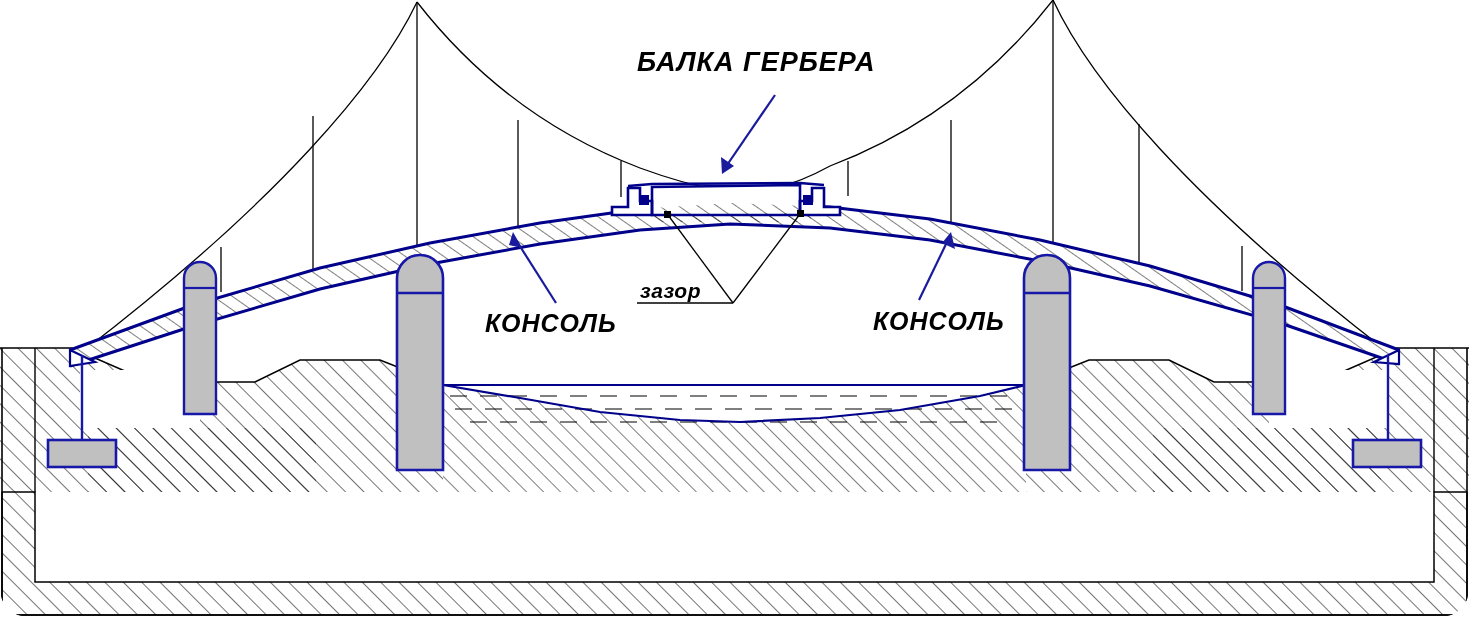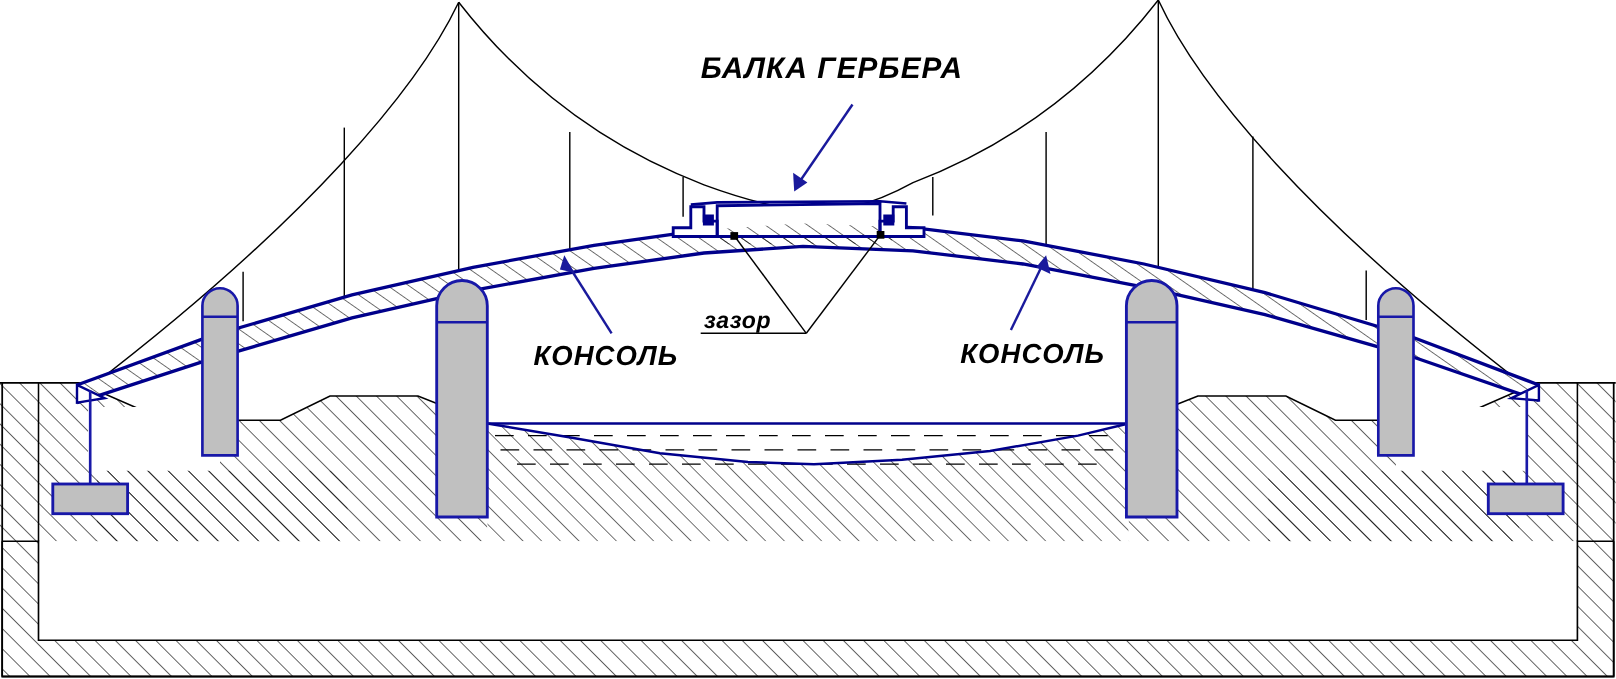--- a/index.html
+++ b/index.html
@@ -10,20 +10,21 @@
   }
   body {
     font-family: "Liberation Sans", sans-serif;
   }
   #stage {
     position: relative;
     width: 1469px;
     height: 617px;
     background: #ffffff;
     overflow: hidden;
+    border-radius: 28px;
   }
   #stage svg {
     display: block;
     width: 1469px;
     height: 617px;
   }
   .lbl {
     font-family: "Liberation Sans", sans-serif;
     font-style: italic;
     font-weight: bold;

